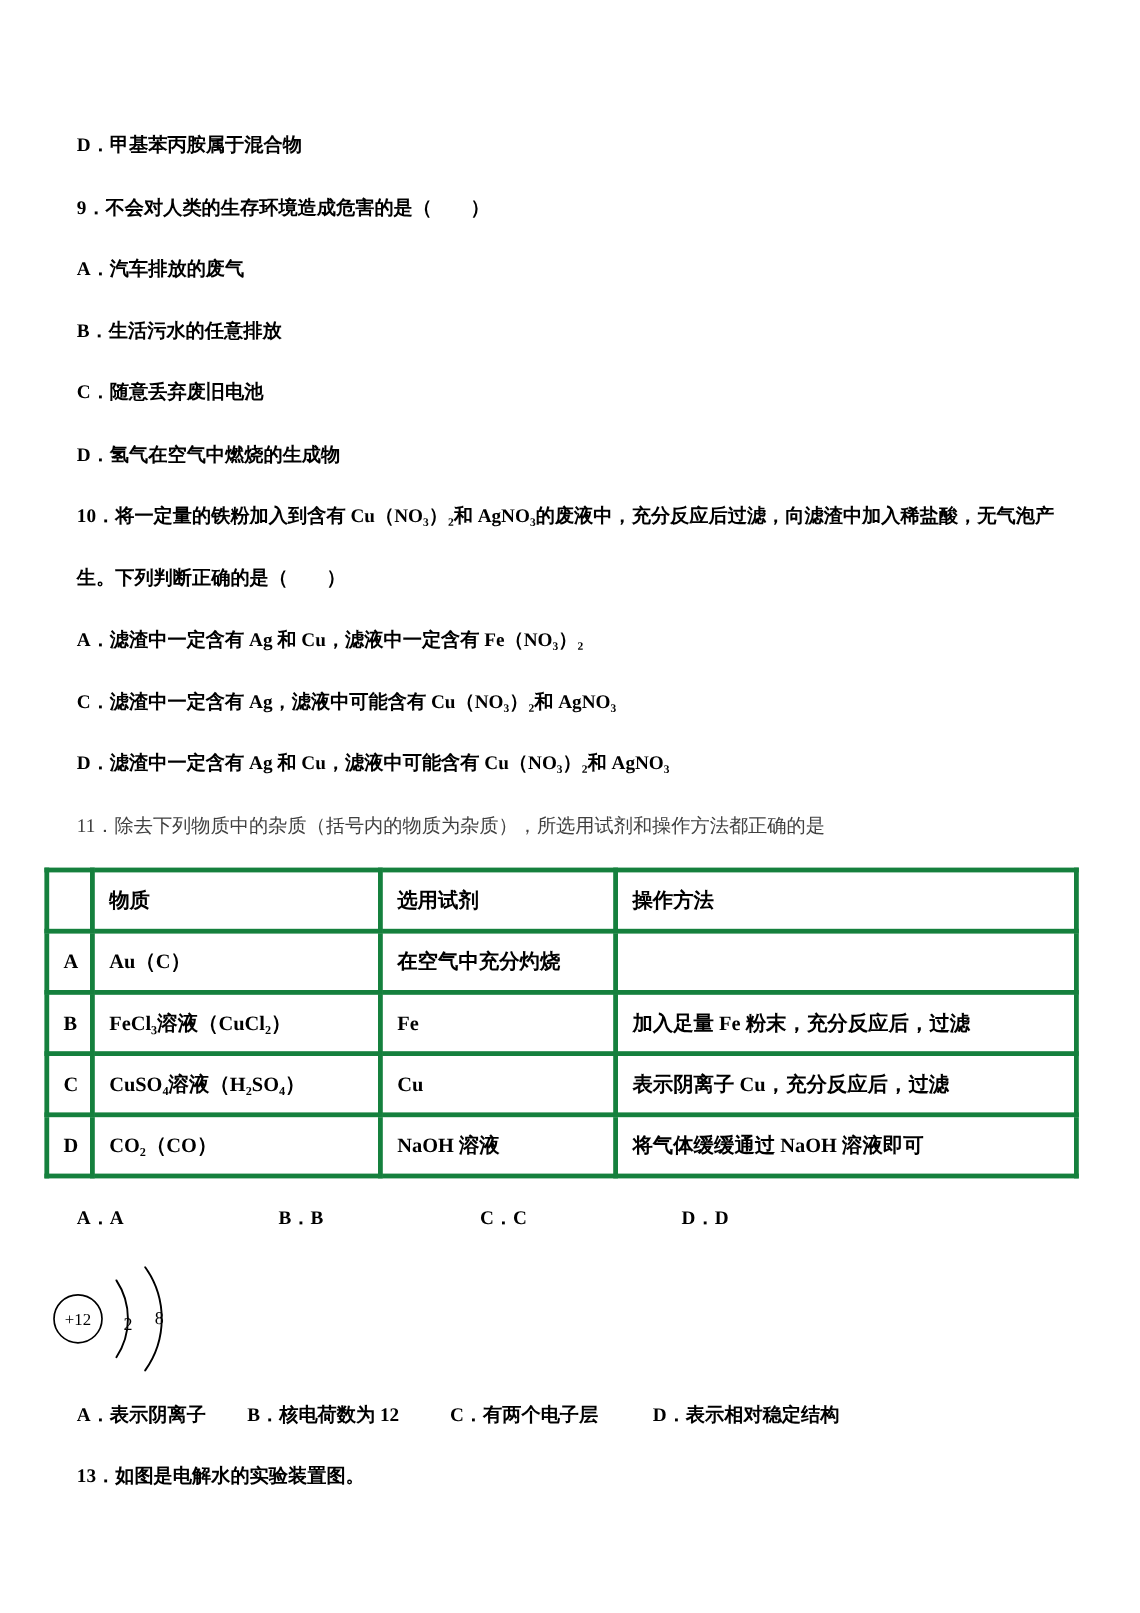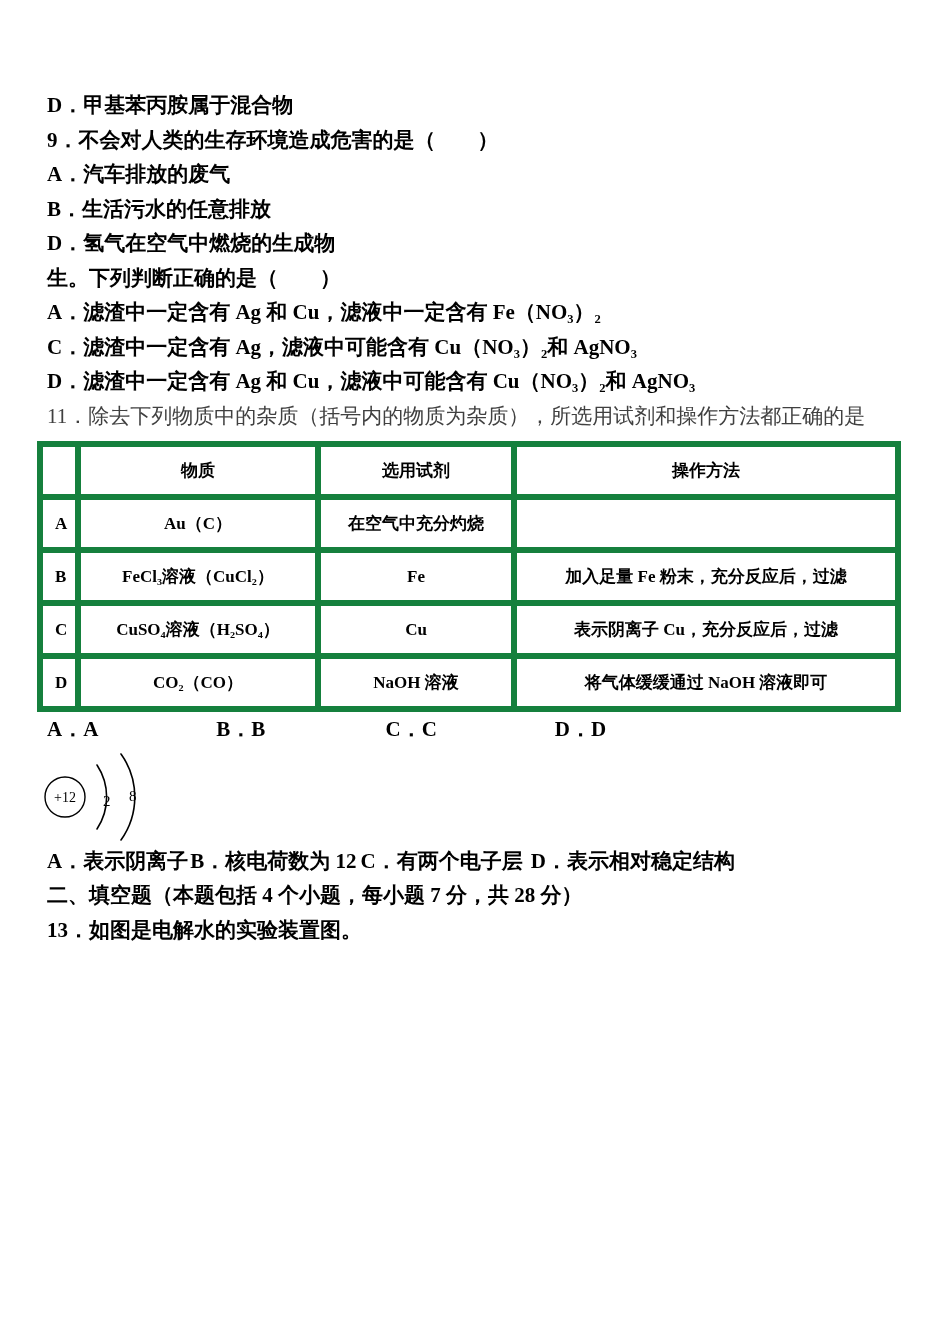--- a/index.html
+++ b/index.html
@@ -2,30 +2,30 @@
 <html><head>
 <meta charset="utf-8">
 <style>
   html,body{margin:0;padding:0;}
   body{
     width:950px;height:1344px;background:#ffffff;overflow:hidden;
     font-family:"Liberation Serif","DejaVu Serif",serif;
     color:#000;
   }
   .page{width:950px;height:1344px;box-sizing:border-box;padding:88px 47px 0 47px;}
-  p.ln{margin:0;line-height:34.5px;height:34.5px;font-size:21px;white-space:nowrap;}
+  p.ln{margin:17px;line-height:34.5px;height:34.5px;font-size:16px;white-space:nowrap;}
   .b{font-weight:700;}
   .r{font-weight:400;color:#404040;}
   table.purify{
     border-collapse:collapse;table-layout:fixed;
     width:858px;margin:8px 0 0 -10px;
   }
   table.purify td{
-    border:6px solid #15803d;font-size:17px;font-weight:700;
-    padding:6px 12px;height:35px;vertical-align:middle;text-align:center;
+    border:4px solid #15803d;font-size:17px;font-weight:700;
+    padding:6px 12px;height:35px;vertical-align:middle;text-align:left;
     overflow:hidden;
   }
   .c0{width:38px;} .c1{width:240px;} .c2{width:196px;} .c3{width:384px;}
   .optrow span{display:inline-block;}
   .w164{width:164px;} .w138{width:138px;} .w165{width:165px;}
   .atomwrap{height:95px;margin:2px 0 0 -8px;}
   .atom .nuc{fill:none;stroke:#000;stroke-width:1.4;}
   .atom .shell{fill:none;stroke:#000;stroke-width:1.6;stroke-linecap:round;}
   .atom .nuctext{font-size:14px;font-family:"Liberation Serif",serif;text-anchor:middle;}
   .atom .shelltext{font-size:15px;font-family:"Liberation Serif",serif;}
@@ -34,22 +34,24 @@
 </head>
 <body>
 
 <div class="page">
 
   <p class="ln b">D．甲基苯丙胺属于混合物</p>
 
   <p class="ln b">9．不会对人类的生存环境造成危害的是（　　）</p>
   <p class="ln b">A．汽车排放的废气</p>
   <p class="ln b">B．生活污水的任意排放</p>
+  <p class="ln b">C．随意丢弃废旧电池</p>
   <p class="ln b">D．氢气在空气中燃烧的生成物</p>
 
+  <p class="ln b">10．将一定量的铁粉加入到含有 Cu（NO₃）₂和 AgNO₃的废液中，充分反应后过滤，向滤渣中加入稀盐酸，无气泡产</p>
   <p class="ln b">生。下列判断正确的是（　　）</p>
   <p class="ln b">A．滤渣中一定含有 Ag 和 Cu，滤液中一定含有 Fe（NO₃）₂</p>
   <p class="ln b">C．滤渣中一定含有 Ag，滤液中可能含有 Cu（NO₃）₂和 AgNO₃</p>
   <p class="ln b">D．滤渣中一定含有 Ag 和 Cu，滤液中可能含有 Cu（NO₃）₂和 AgNO₃</p>
 
   <p class="ln r">11．除去下列物质中的杂质（括号内的物质为杂质），所选用试剂和操作方法都正确的是</p>
 
   <table class="purify">
     <colgroup>
         <col class="c0">
@@ -110,16 +112,15 @@
     </svg>
   </div>
 
   <p class="ln b optrow gap8">
     <span class="w138">A．表示阴离子</span>
     <span class="w165">B．核电荷数为 12</span>
     <span class="w165">C．有两个电子层</span>
     <span>D．表示相对稳定结构</span>
   </p>
 
-  <p class="ln b">二、填空题（本题包括 4 个小题，每小题 7 分，共 28 分）</p>
   <p class="ln b">13．如图是电解水的实验装置图。</p>
 
 </div>
 
 </body></html>

